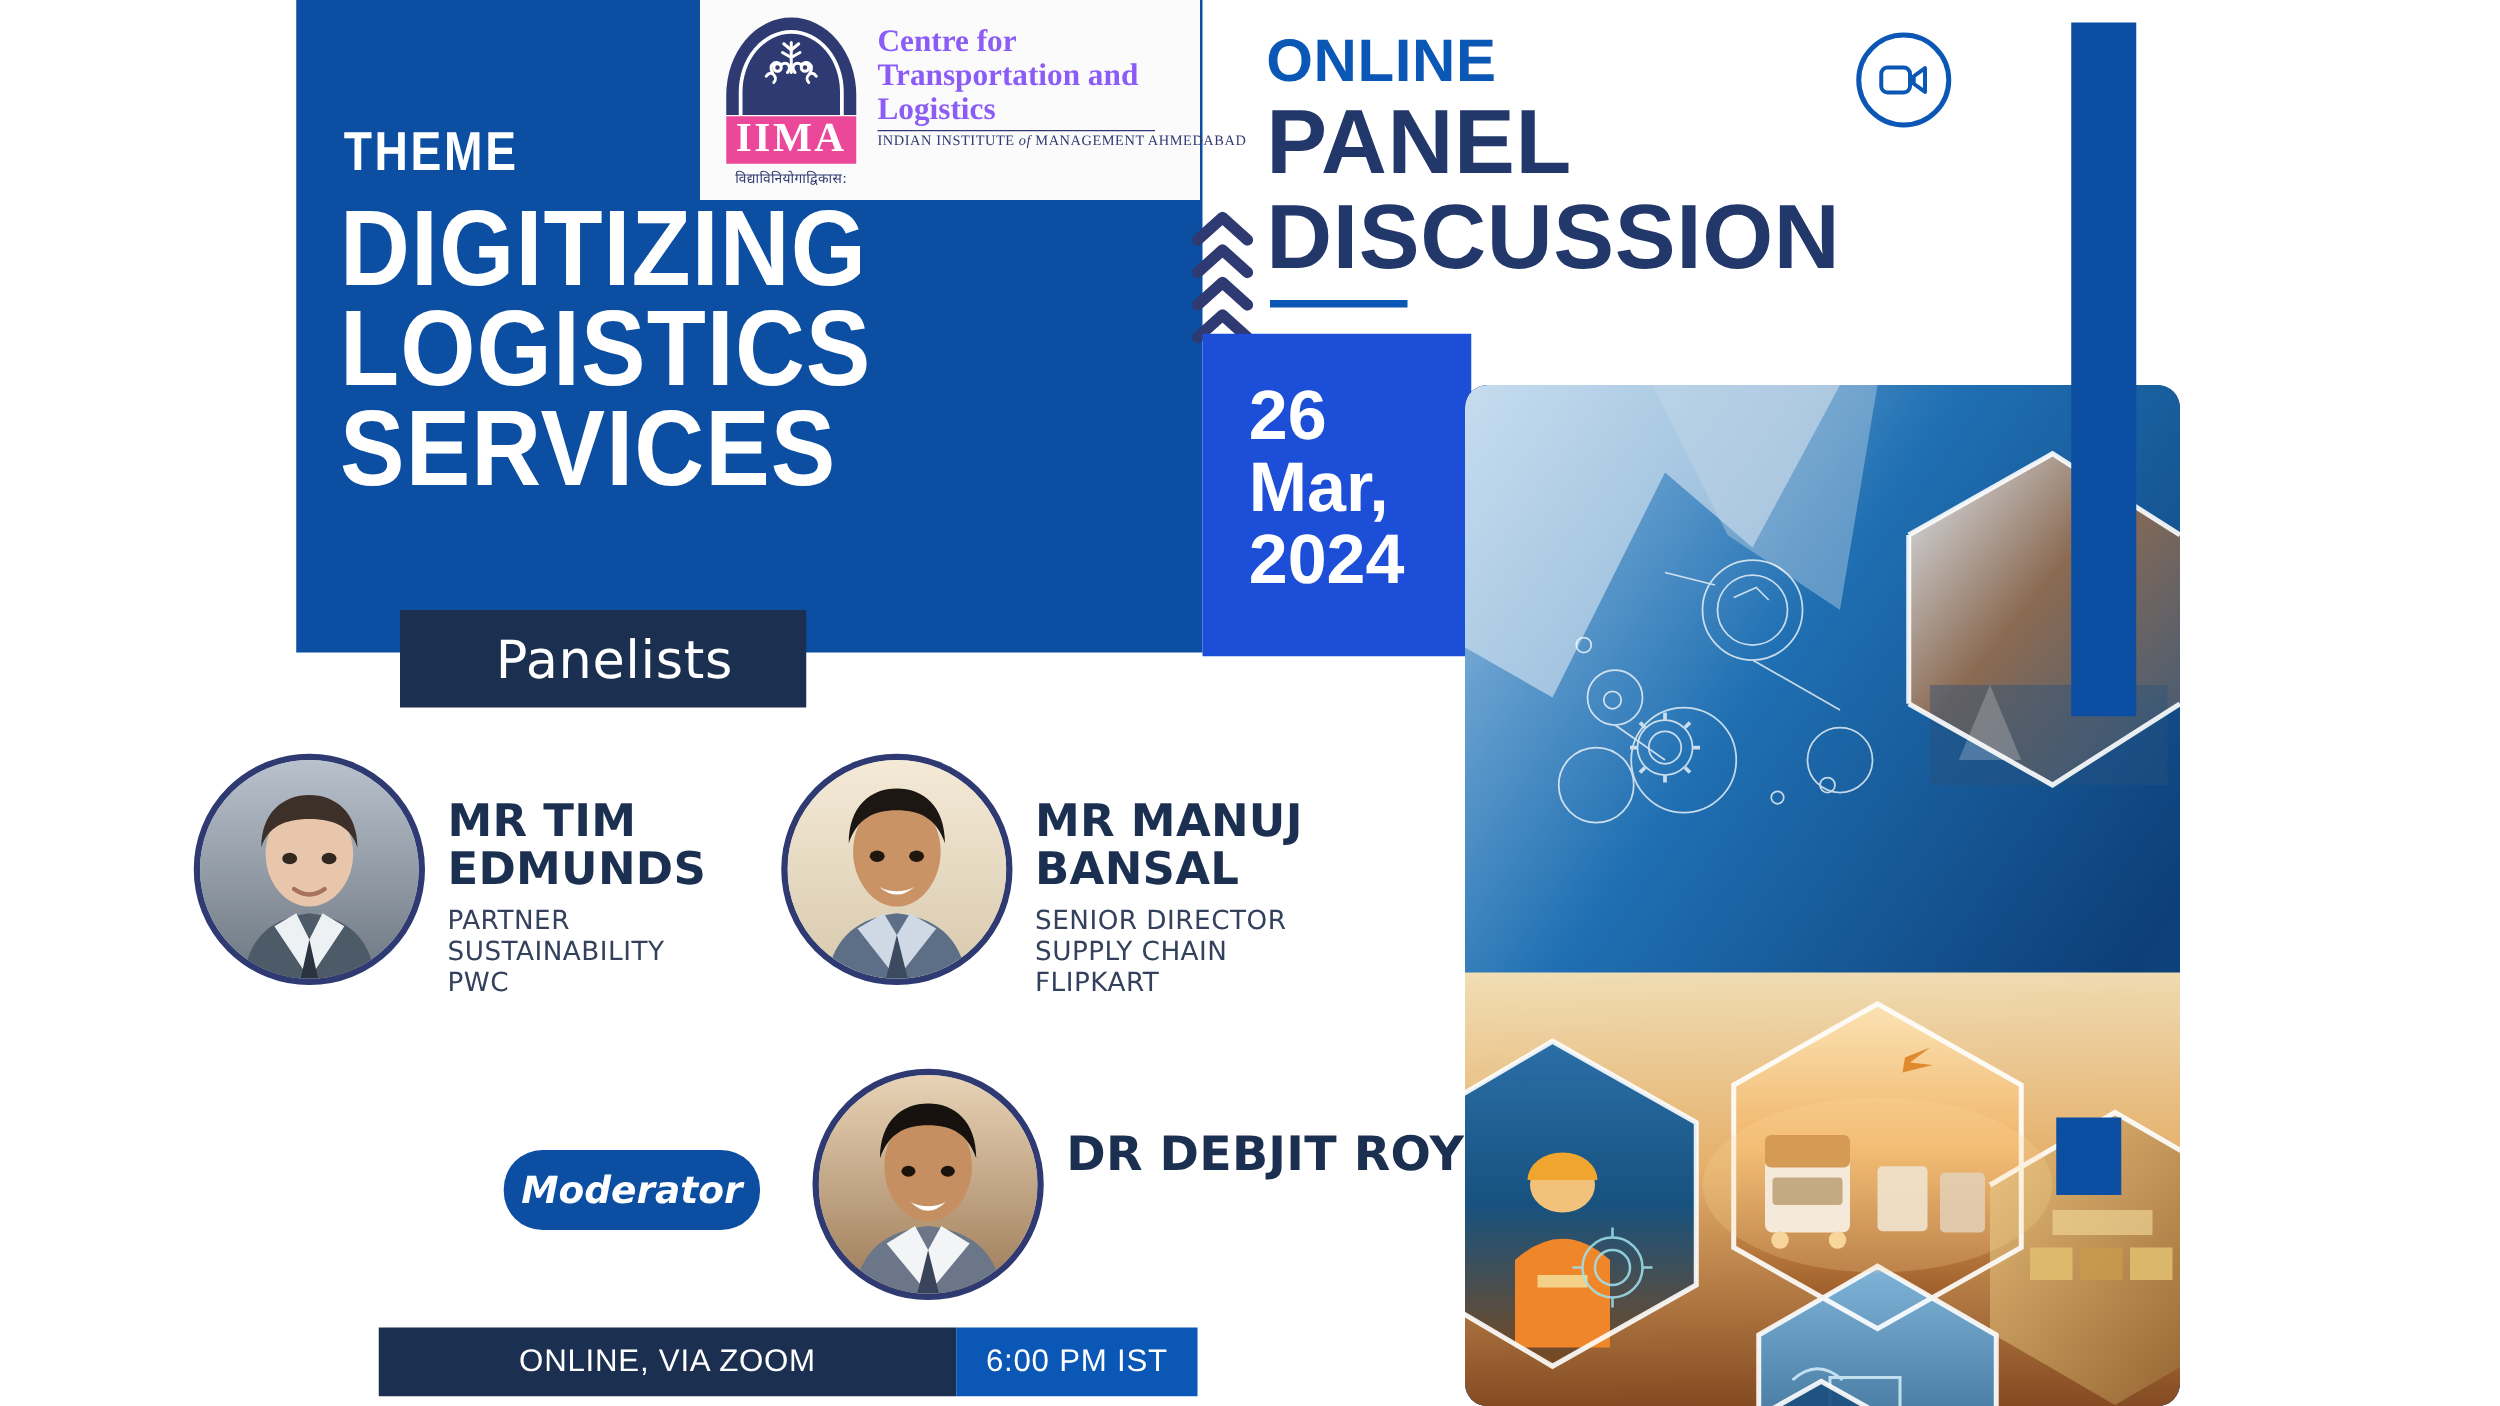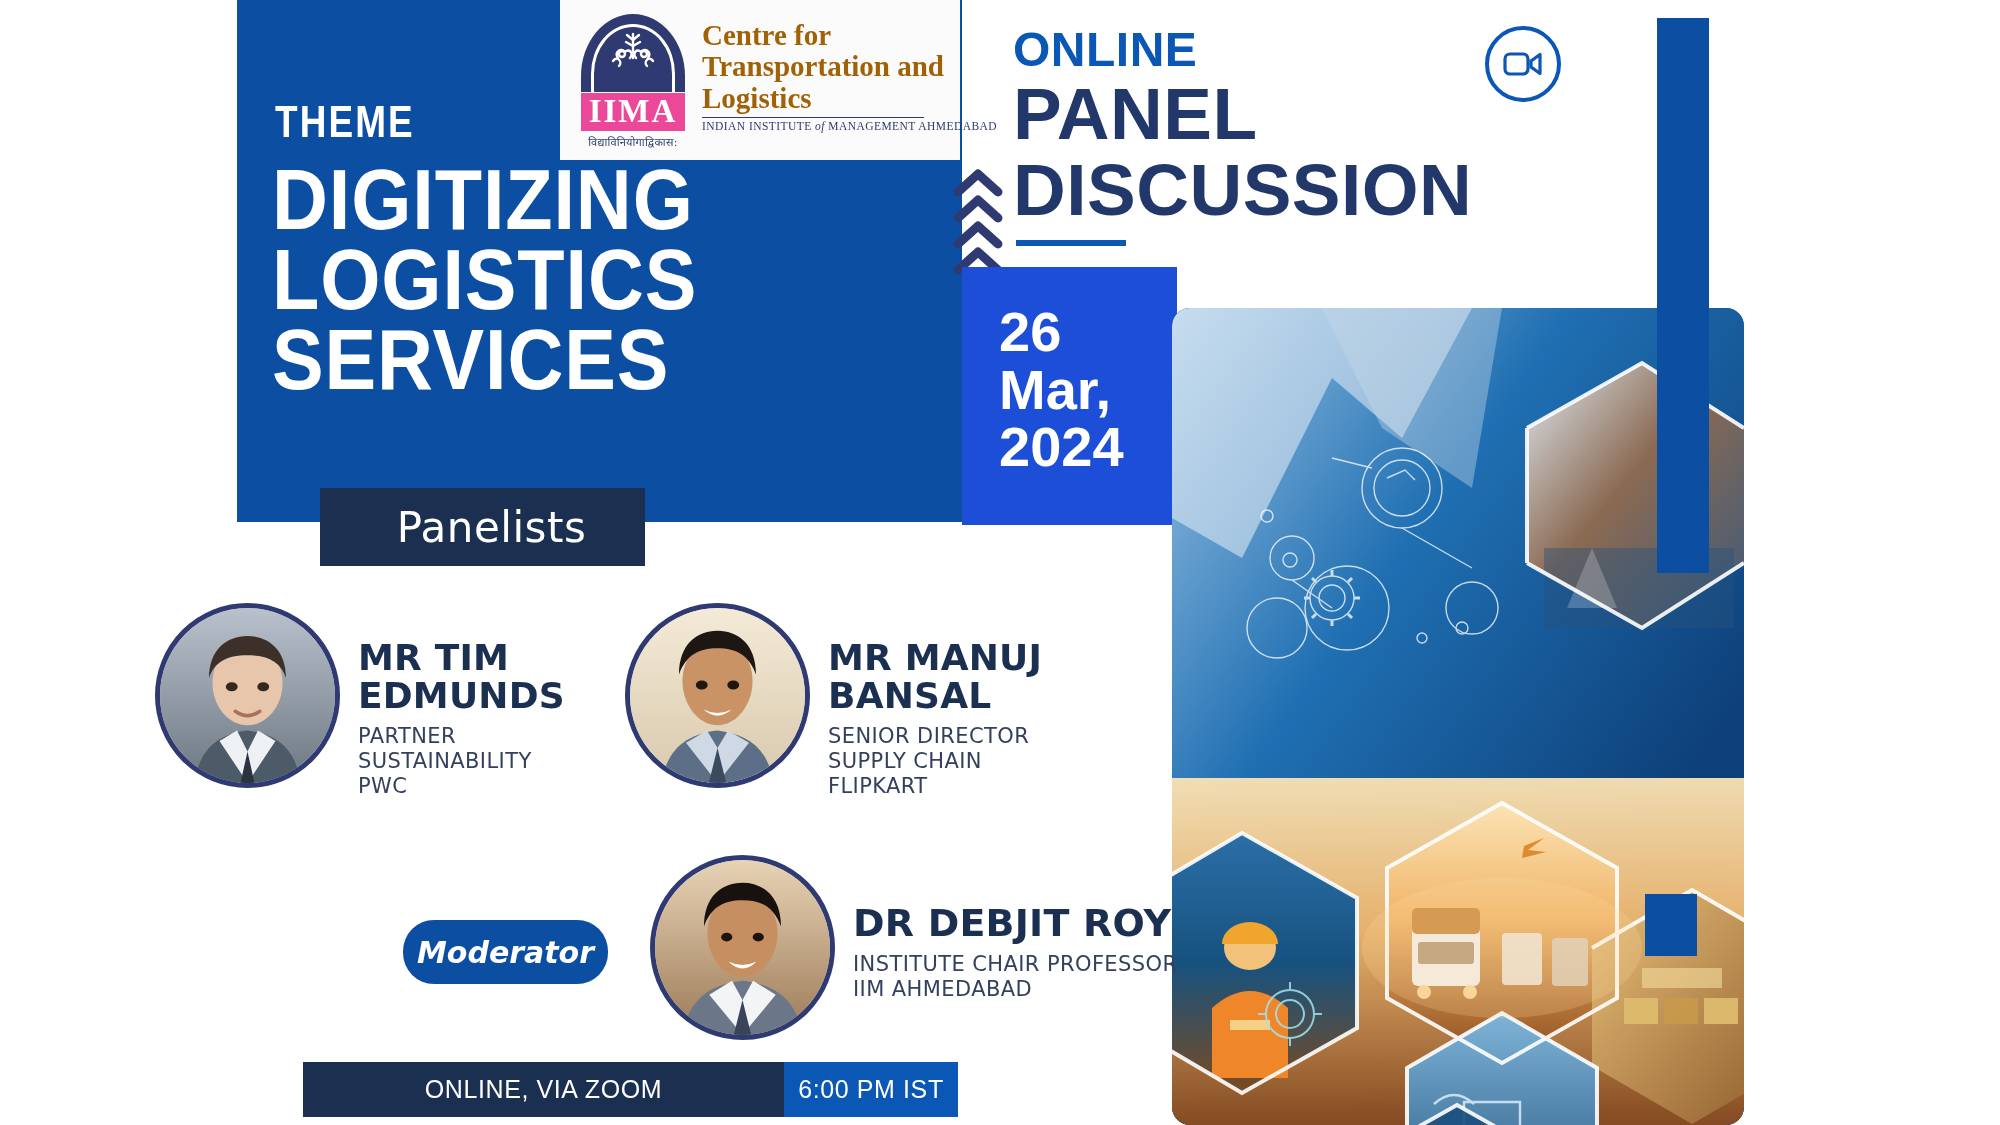--- a/index.html
+++ b/index.html
@@ -25,22 +25,22 @@
   .arch{width:104px;height:78px;background:#2e3a71;
     border-radius:52px 52px 0 0 / 62px 62px 0 0;position:relative;overflow:hidden;}
   .arch:before{content:"";position:absolute;left:10px;top:10px;right:10px;bottom:-10px;
     border-radius:44px 44px 0 0/52px 52px 0 0;border:3px solid #ffffff;box-sizing:border-box;}
   .arch-tree{position:absolute;left:50%;top:14px;transform:translateX(-50%);width:56px;height:56px;}
   .iima-word{margin-top:1px;background:#ec4899;color:#ffffff;font-weight:700;font-size:33px;
     letter-spacing:2px;padding:2px 8px 3px;font-family:"Liberation Serif",serif;line-height:1;}
   .sanskrit{font-size:11px;color:#2e3a71;margin-top:3px;letter-spacing:.3px;
     font-family:"DejaVu Sans",sans-serif;}
   .logo-text{padding-top:6px;}
-  .logo-text .l1{font-family:"Liberation Serif",serif;font-weight:700;color:#a16207;
-    font-size:29px;line-height:1.08;}
+  .logo-text .l1{font-family:"Liberation Serif",serif;font-weight:700;color:#8b5cf6;
+    font-size:25px;line-height:1.08;}
   .logo-rule{border-top:1.6px solid #2e3a71;margin:3px 0 2px;width:222px;}
   .logo-sub{font-family:"Liberation Serif",serif;color:#2e3a71;font-size:11.5px;
     letter-spacing:.45px;white-space:nowrap;}
   .logo-sub i{font-style:italic;}
 
   
   .hdr{position:absolute;left:1013px;top:26px;}
   .hdr .online{font-size:48px;font-weight:700;color:#0b57b5;letter-spacing:.5px;line-height:1;}
   .hdr .panel{font-size:73px;font-weight:700;color:#22376a;letter-spacing:.5px;line-height:1.04;margin-top:2px;}
   .hdr .disc{font-size:73px;font-weight:700;color:#22376a;letter-spacing:.5px;line-height:1.04;}
@@ -91,21 +91,21 @@
   #sp3 .sp-name{font-size:38px;}
 
   .mod-pill{position:absolute;left:403px;top:920px;width:205px;height:64px;background:#0b4ea2;
     border-radius:31px;display:flex;align-items:center;justify-content:center;}
   .mod-pill span{color:#ffffff;font-style:italic;font-weight:700;font-size:30px;
     font-family:"DejaVu Sans",sans-serif;}
 
   
   .foot{position:absolute;left:303px;top:1062px;width:655px;height:55px;display:flex;}
   .foot .left{flex:1;background:#1b2f50;display:flex;align-items:center;justify-content:center;}
-  .foot .right{width:174px;background:#0b57b5;display:flex;align-items:center;justify-content:center;}
+  .foot .right{width:193px;background:#0b57b5;display:flex;align-items:center;justify-content:center;}
   .foot span{color:#ffffff;font-weight:400;font-size:25px;letter-spacing:.6px;
     font-family:"Liberation Sans Narrow","Liberation Sans",sans-serif;}
 </style>
 </head>
 <body>
 
 <div id="poster">
 
   <div class="theme-panel"></div>
   <div class="theme-kicker">THEME</div>
@@ -422,24 +422,20 @@
         <path d="M42 58 q8 8 16 0 q-8 4-16 0z" fill="#ffffff"></path>
         <path d="M16 100 c3-21 16-29 34-31 18 2 31 10 34 31z" fill="#6b7789"></path>
         <path d="M44 69 l6 11 l6-11 l13 8 l-19 23 l-19-23z" fill="#f3f4f6"></path>
         <path d="M50 80 l-5 20 h10z" fill="#39435a"></path>
       </svg>
     </div>
     <div class="sp-txt">
       <div class="sp-name">
         <div>DR DEBJIT ROY</div>
       </div>
-      <div class="sp-role">
-        <div>INSTITUTE CHAIR PROFESSOR</div>
-        <div>IIM AHMEDABAD</div>
-      </div>
     </div>
   </div>
 
   <div class="foot">
     <div class="left">
       <span>ONLINE, VIA ZOOM</span>
     </div>
     <div class="right">
       <span>6:00 PM IST</span>
     </div>

